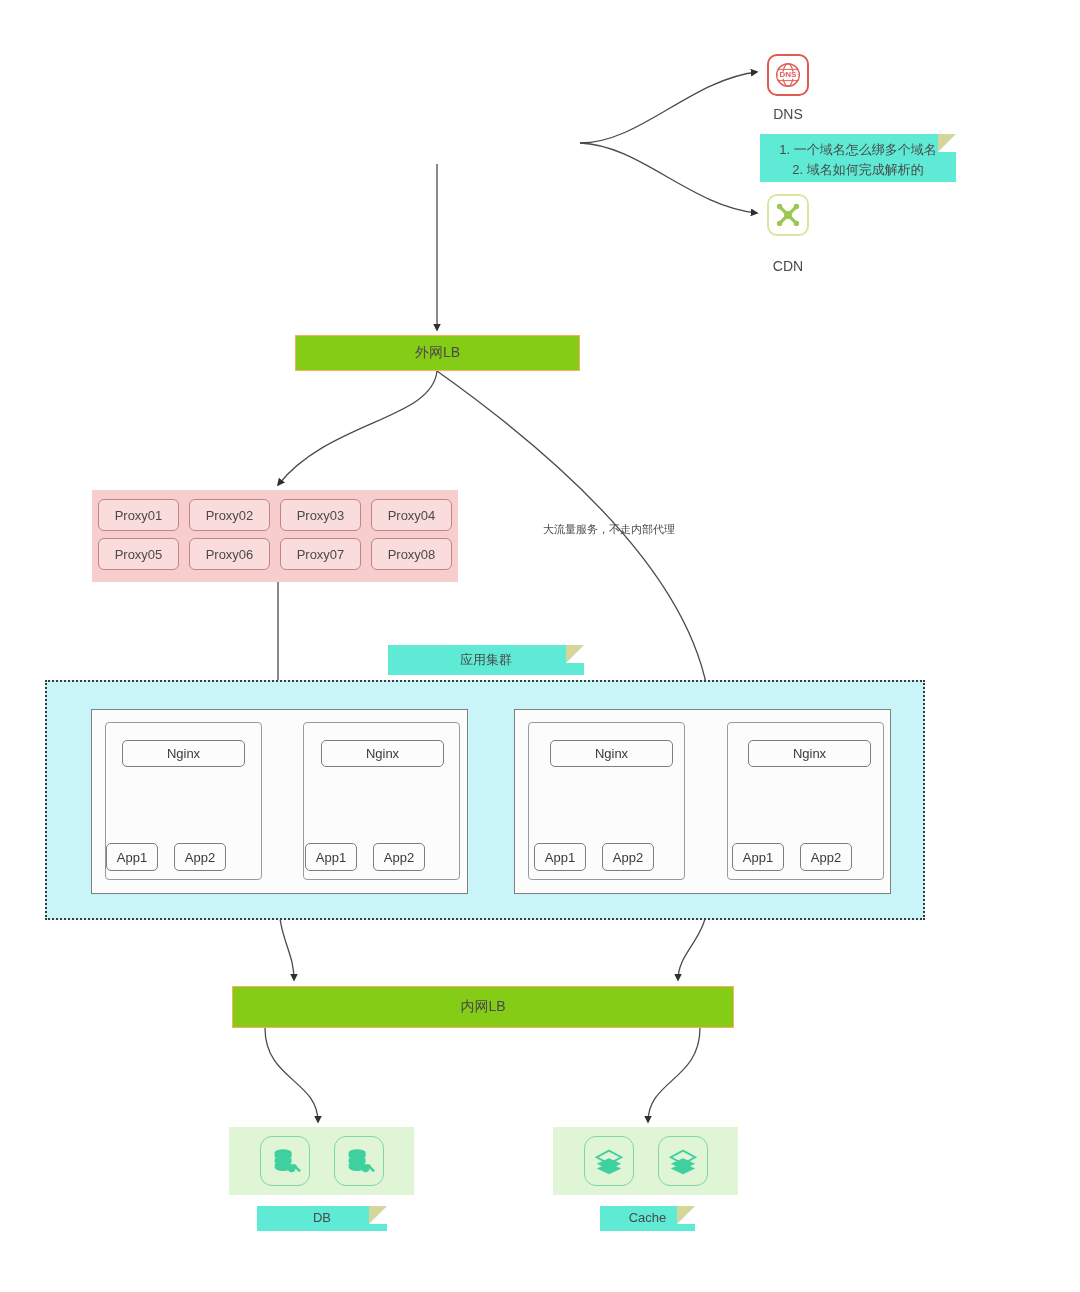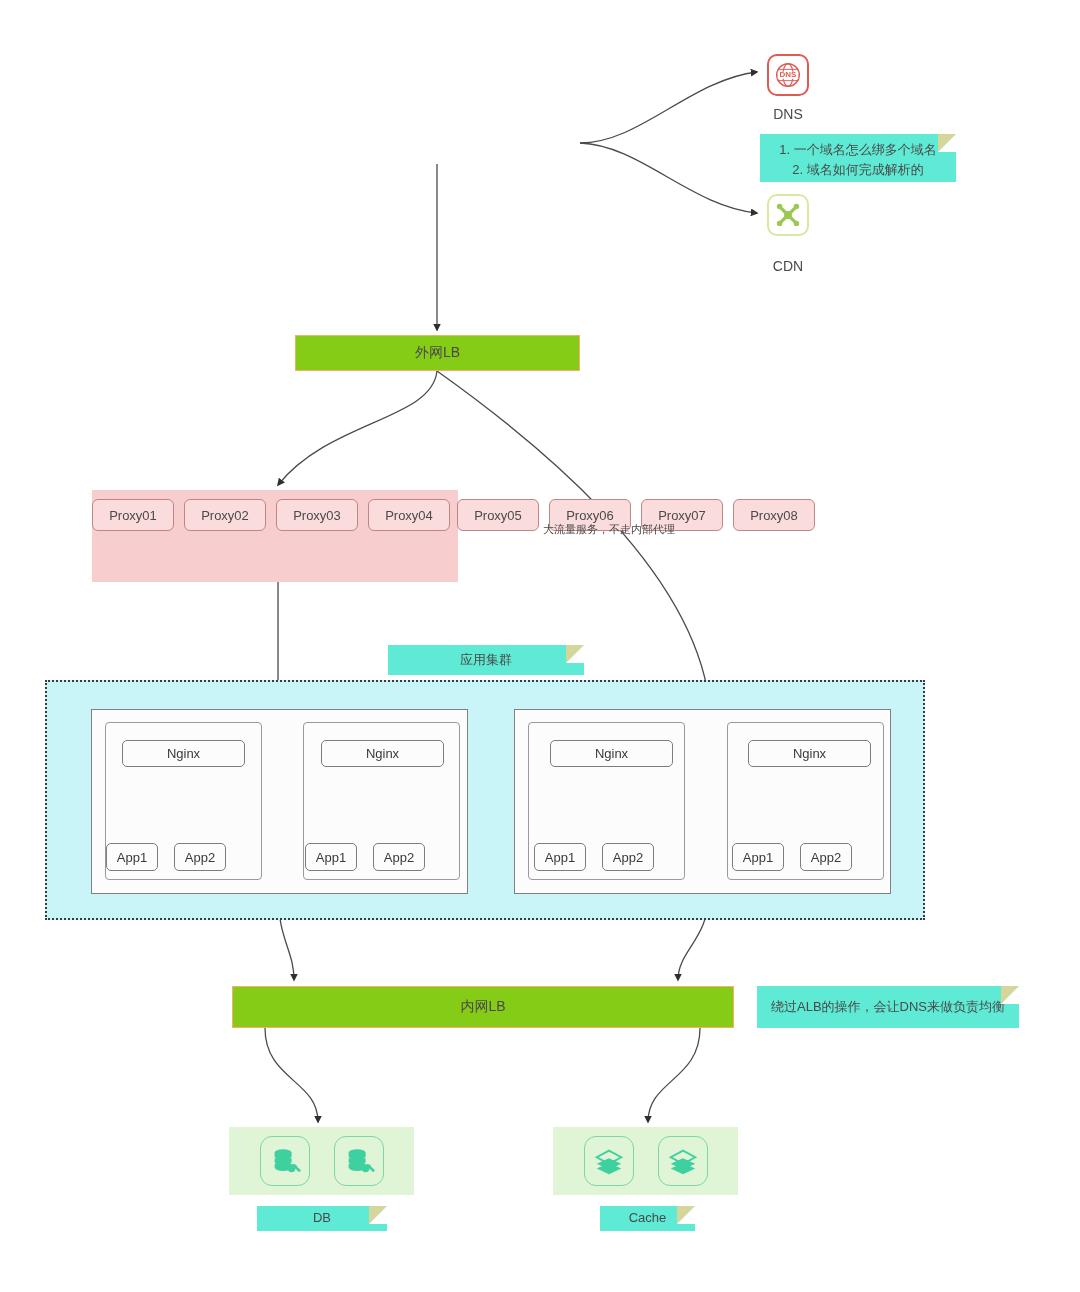--- a/index.html
+++ b/index.html
@@ -50,22 +50,22 @@
     font-size: 14px; color: #4a4a4a;
   }
   .lb-out { left: 295px; top: 335px; width: 285px; height: 36px; }
   .lb-in  { left: 232px; top: 986px; width: 502px; height: 42px; }
 
   
   .proxy-cluster {
     left: 92px; top: 490px;
     width: 366px; height: 92px;
     background: #F8CDCD;
-    padding: 9px 0;
-    display: flex; flex-direction: row; gap: 7px;
+    padding: 9px 6px;
+    display: flex; flex-direction: column; gap: 7px;
     z-index: 2;
   }
   .proxy-row { display: flex; gap: 10px; }
   .proxy-chip {
     width: 80px; height: 30px;
     background: #FBDCDC;
     border: 1px solid #C08585;
     border-radius: 6px;
     display: flex; align-items: center; justify-content: center;
     font-size: 13px; color: #4a4a4a;
@@ -347,23 +347,20 @@
   <div class="app-box" style="left:602px; top:843px;">App2</div>
 
   <div class="nginx-box" style="left:748px; top:740px;">Nginx</div>
   <div class="app-box" style="left:732px; top:843px;">App1</div>
   <div class="app-box" style="left:800px; top:843px;">App2</div>
 
   <div class="node lb-box lb-in">
     <span>内网LB</span>
   </div>
 
-  <div class="note note-fold note-alb">
-    <span>绕过ALB的操作，会让DNS来做负责均衡</span>
-  </div>
 
   <div class="store-zone store-db">
     <div class="store-icon">
       <svg width="32" height="32" viewBox="0 0 34 34" aria-hidden="true">
         <ellipse cx="15" cy="8" rx="9" ry="3.6" fill="#3FD0A0"></ellipse>
         <path d="M6 8 v4 a9 3.6 0 0 0 18 0 V8 z" fill="#3FD0A0"></path>
         <path d="M6 14 v4 a9 3.6 0 0 0 18 0 v-4 z" fill="#3FD0A0"></path>
         <path d="M6 20 v4 a9 3.6 0 0 0 18 0 v-4 z" fill="#3FD0A0"></path>
         <path d="M24 21 a4 4 0 1 0 4 4 l4 4 2-2 -4-4 a4 4 0 0 0-6-2 z" fill="#3FD0A0"></path>
       </svg>

